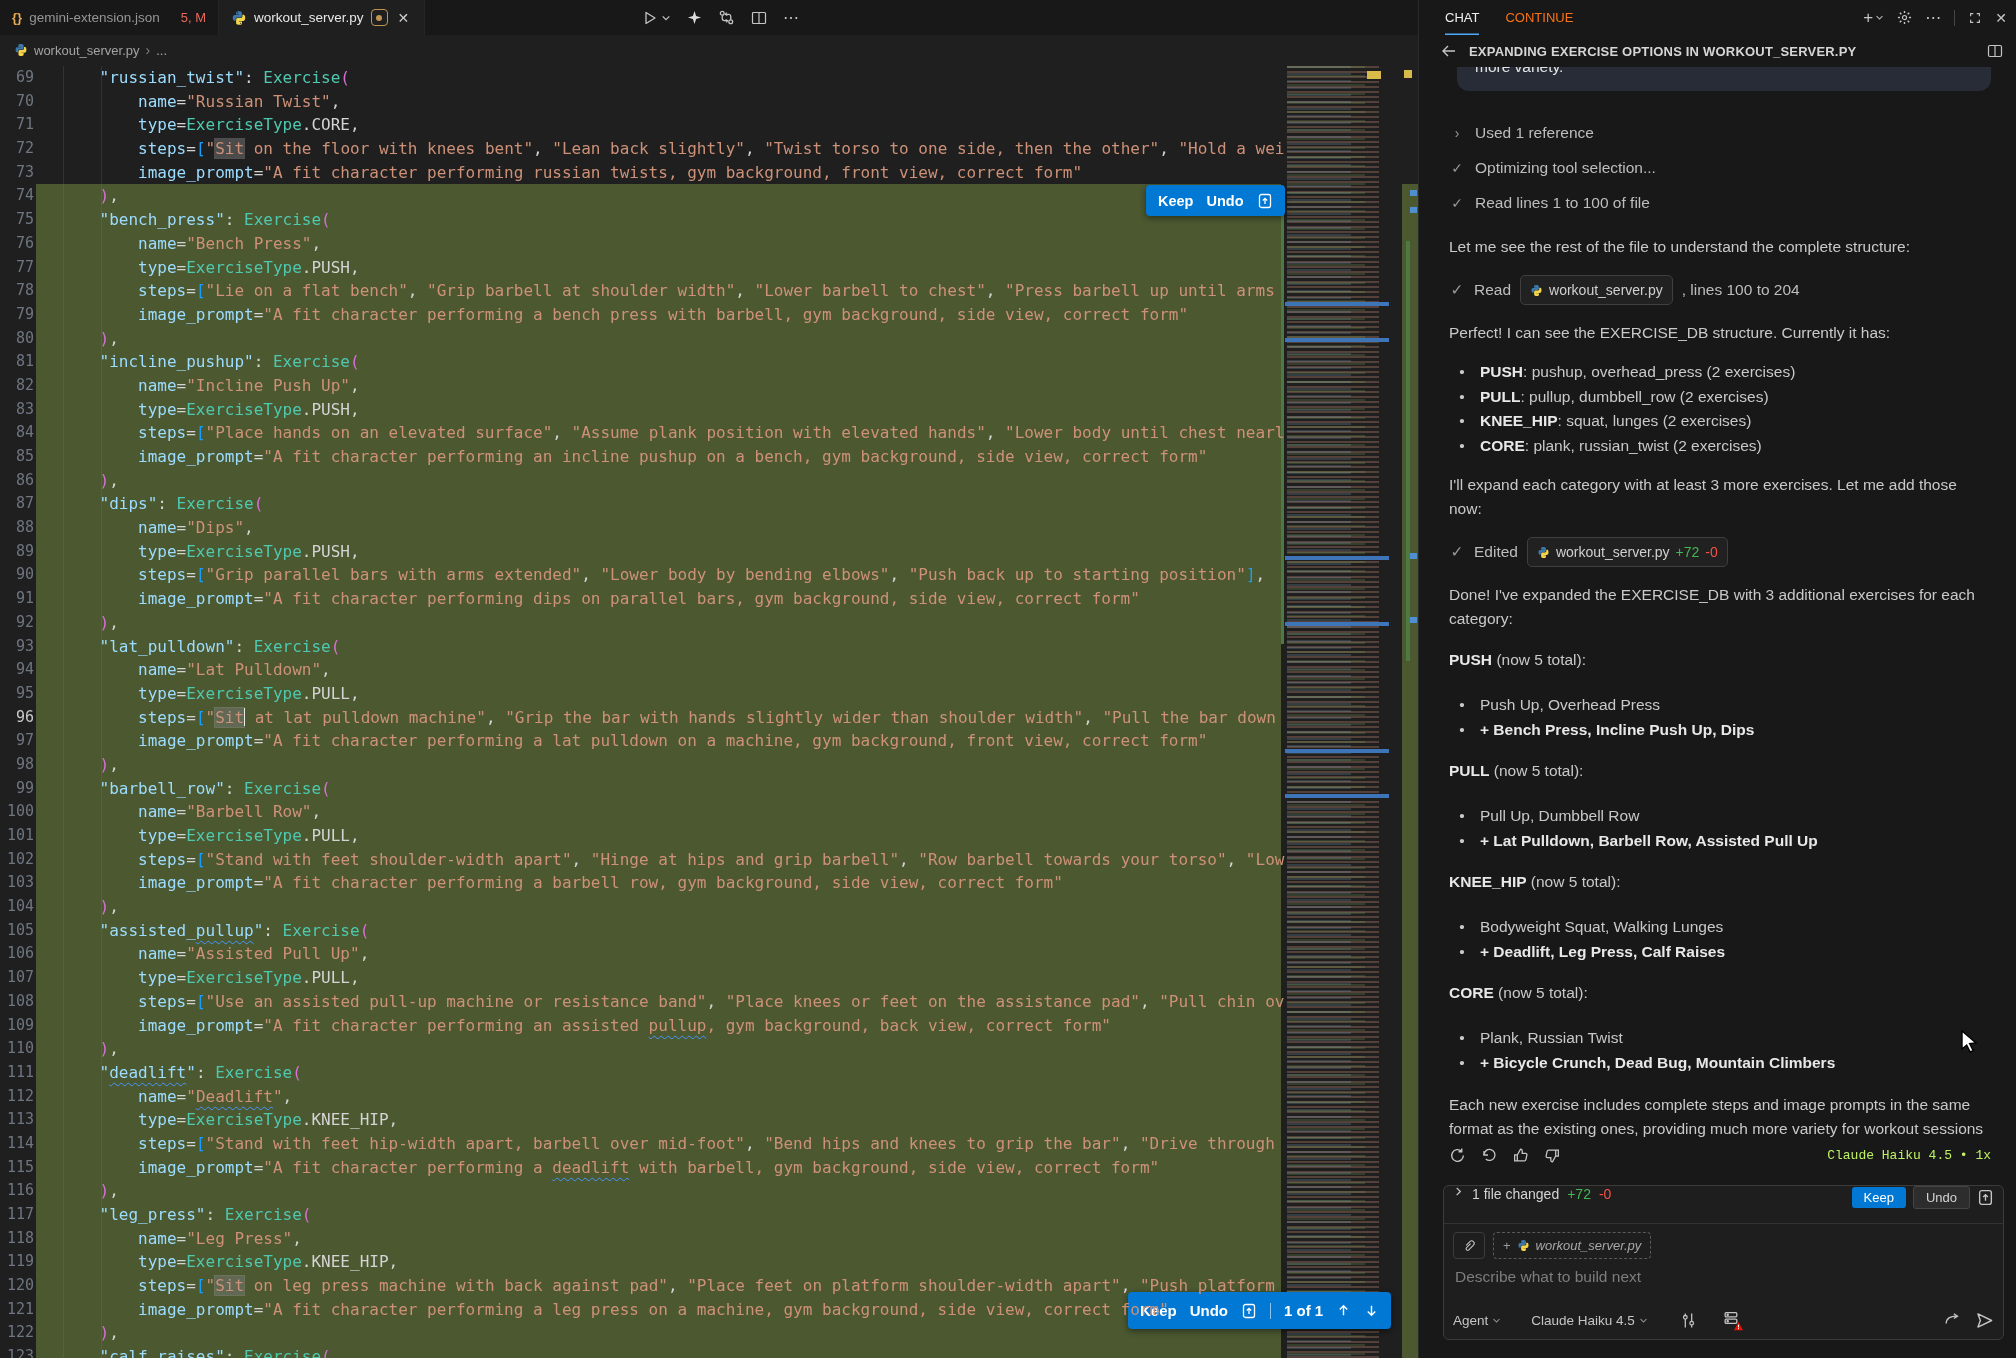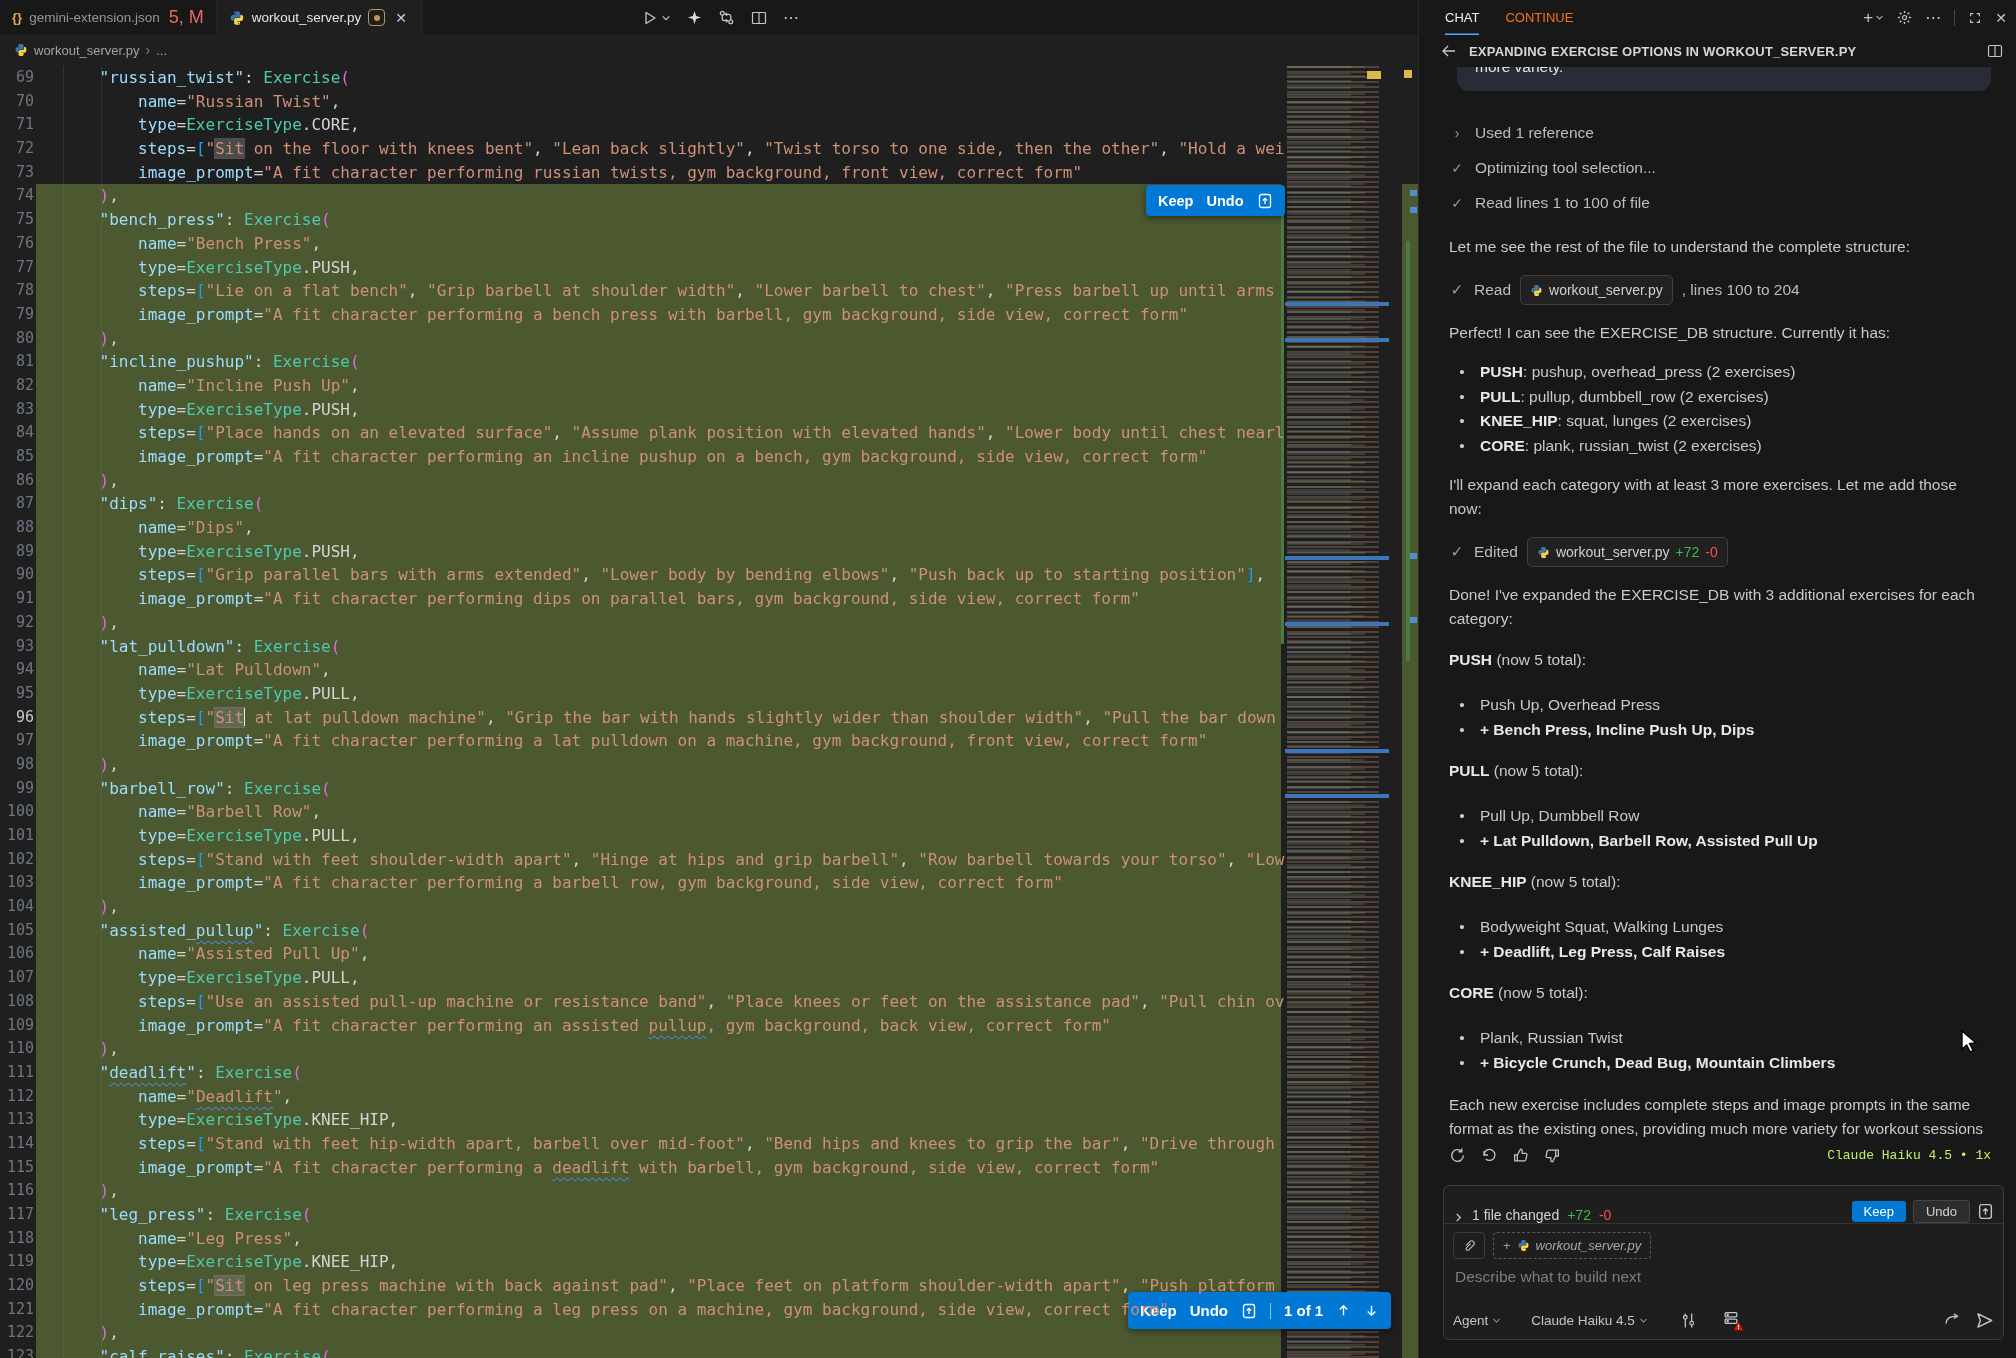--- a/index.html
+++ b/index.html
@@ -7,21 +7,21 @@
        font-family:"Liberation Sans",sans-serif;color:#cccccc;
        -webkit-font-smoothing:antialiased;}
 
   
   #tabbar{position:absolute;left:0;top:0;width:1418px;height:35px;background:#181818;display:flex;}
   .tab{display:flex;align-items:center;gap:7px;padding:0 12px;height:35px;font-size:13.5px;
        border-right:1px solid #252526;cursor:pointer;}
   .tab.inactive{background:#181818;color:#969696;}
   .tab.active{background:#1f1f1f;color:#e7e7e7;}
   .json-icon{color:#e8ab53;font-weight:bold;font-size:13px;}
-  .tab-badge{color:#e5695e;font-size:18px;margin-left:2px;}
+  .tab-badge{color:#e5695e;font-size:13px;margin-left:14px;}
   .mod-ring{width:15px;height:15px;border:1.4px solid #c09553;border-radius:4px;display:flex;
             align-items:center;justify-content:center;}
   .mod-ring i{width:6px;height:6px;border-radius:50%;background:#c09553;}
   .tab-close{color:#cccccc;font-size:14px;padding:1px 3px;border-radius:4px;}
   #editor-actions{position:absolute;right:20px;top:0;height:35px;display:flex;align-items:center;
                   gap:16px;color:#c5c5c5;}
   #editor-actions svg{display:block;}
 
   
   #breadcrumb{position:absolute;left:0;top:35px;width:1418px;height:30px;background:#1f1f1f;
@@ -96,21 +96,21 @@
   .blts .li{display:flex;gap:11px;line-height:24.5px;}
   .dot{width:14px;text-align:center;}
   b,.bold{color:#e8e8e8;font-weight:700;}
   .group{margin-top:17px;}
   .group .gul{margin:21px 0 0 6px;}
   #msg-actions{position:absolute;left:30px;right:26px;top:1142px;height:26px;display:flex;
                align-items:center;gap:15px;color:#c5c5c5;}
   #msg-actions .model{margin-left:auto;font-size:13px;color:#bef264;font-family:Liberation Mono, monospace;}
   #inputbox{position:absolute;left:24px;width:559px;top:1185px;height:153px;background:#1e1e1e;
             border:1px solid #3c3c3c;border-radius:6px;}
-  #changes-row{height:37px;display:flex;align-items:flex-end;gap:8px;padding:0 9px;
+  #changes-row{height:37px;display:flex;align-items:flex-start;gap:8px;padding:0 9px;
                border-bottom:1px solid #333;font-size:14px;color:#d4d4d4;}
   .btn{border-radius:3px;font-size:13px;padding:3px 12px;cursor:pointer;display:inline-block;}
   .btn.blue{background:#0078d4;color:#fff;}
   .btn.dark{background:#2d2d2d;border:1px solid #454545;color:#d4d4d4;}
   #attach-row{display:flex;align-items:center;gap:8px;padding:8px 9px 0;}
   .clipbtn{width:30px;height:25px;border:1px solid #3c3c3c;border-radius:4px;display:flex;
            align-items:center;justify-content:center;}
   .attach-pill{display:flex;align-items:center;gap:6px;border:1px dashed #5a5a5a;border-radius:4px;
                height:25px;padding:0 9px;font-size:13px;color:#a8a8a8;font-style:italic;}
   #prompt-input{display:block;width:92%;margin:8px 9px 0;background:transparent;border:none;outline:none;

